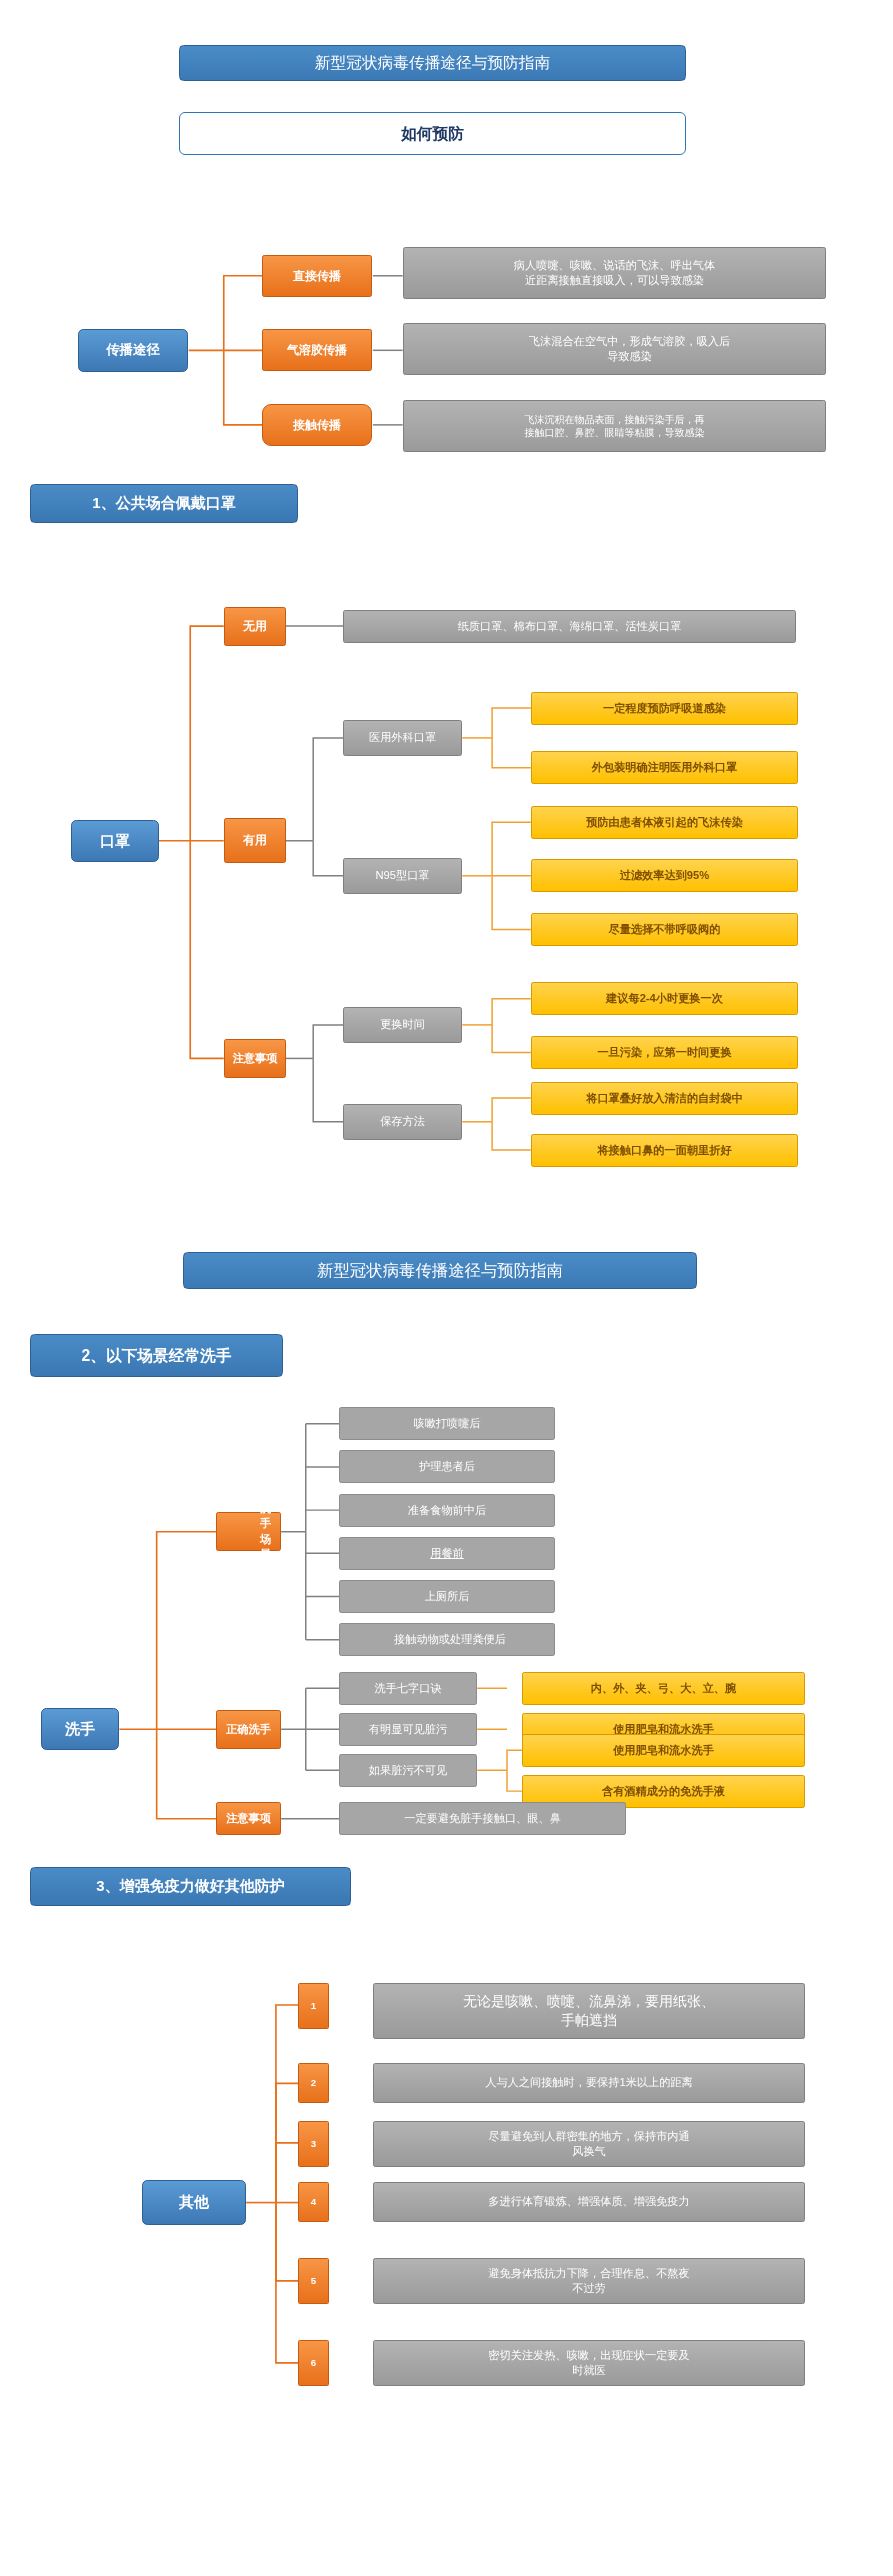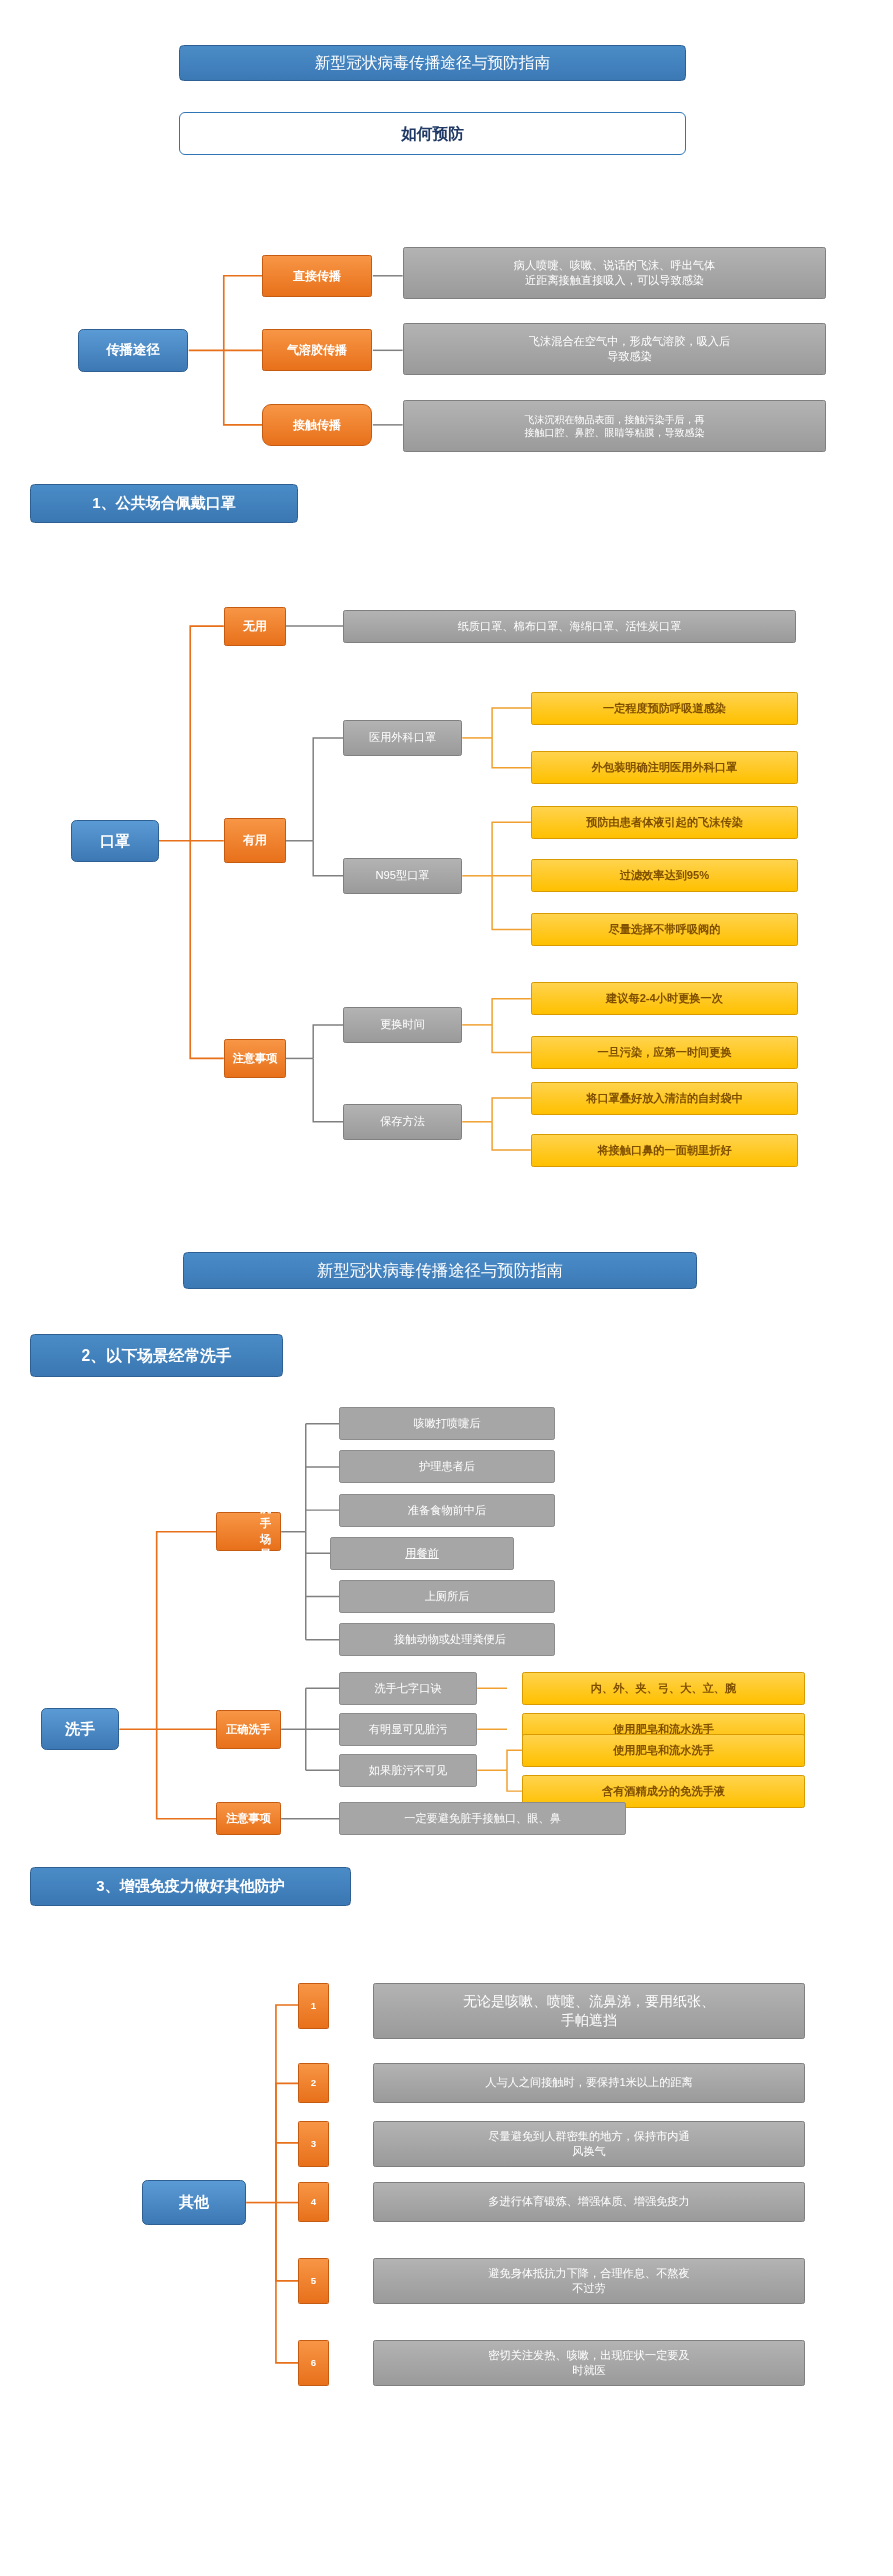--- a/index.html
+++ b/index.html
@@ -238,21 +238,21 @@
 
   <div class="node section-blue" style="left:30px;top:1334px;width:253px;height:43px;font-size:15.7px;">2、以下场景经常洗手</div>
 
   <div class="node blue" style="left:41px;top:1708px;width:78px;height:42px;font-size:15px;">洗手</div>
 
   <div class="node orange" style="left:216px;top:1512px;width:65px;height:39px;font-size:11.2px;padding-left:40px;">洗手场景</div>
 
   <div class="node gray-flat" style="left:339px;top:1407px;width:216px;height:33px;font-size:11.2px;">咳嗽打喷嚏后</div>
   <div class="node gray-flat" style="left:339px;top:1450px;width:216px;height:33px;font-size:11.2px;">护理患者后</div>
   <div class="node gray-flat" style="left:339px;top:1494px;width:216px;height:33px;font-size:11.2px;">准备食物前中后</div>
-  <div class="node gray-flat" style="left:330px;top:1537px;width:184px;height:33px;font-size:11.2px;text-decoration:underline;">用餐前</div>
+  <div class="node gray-flat" style="left:339px;top:1537px;width:216px;height:33px;font-size:11.2px;text-decoration:underline;">用餐前</div>
   <div class="node gray-flat" style="left:339px;top:1580px;width:216px;height:33px;font-size:11.2px;">上厕所后</div>
   <div class="node gray-flat" style="left:339px;top:1623px;width:216px;height:33px;font-size:11.2px;padding-left:12px;">接触动物或处理粪便后</div>
 
   <div class="node orange" style="left:216px;top:1710px;width:65px;height:39px;font-size:11.2px;">正确洗手</div>
 
   <div class="node gray-flat" style="left:339px;top:1672px;width:138px;height:33px;font-size:11.2px;">洗手七字口诀</div>
   <div class="node gray-flat" style="left:339px;top:1713px;width:138px;height:33px;font-size:11.2px;">有明显可见脏污</div>
   <div class="node gray-flat" style="left:339px;top:1754px;width:138px;height:33px;font-size:11.2px;">如果脏污不可见</div>
 
   <div class="node yellow" style="left:522px;top:1672px;width:283px;height:33px;font-size:11.2px;">内、外、夹、弓、大、立、腕</div>

